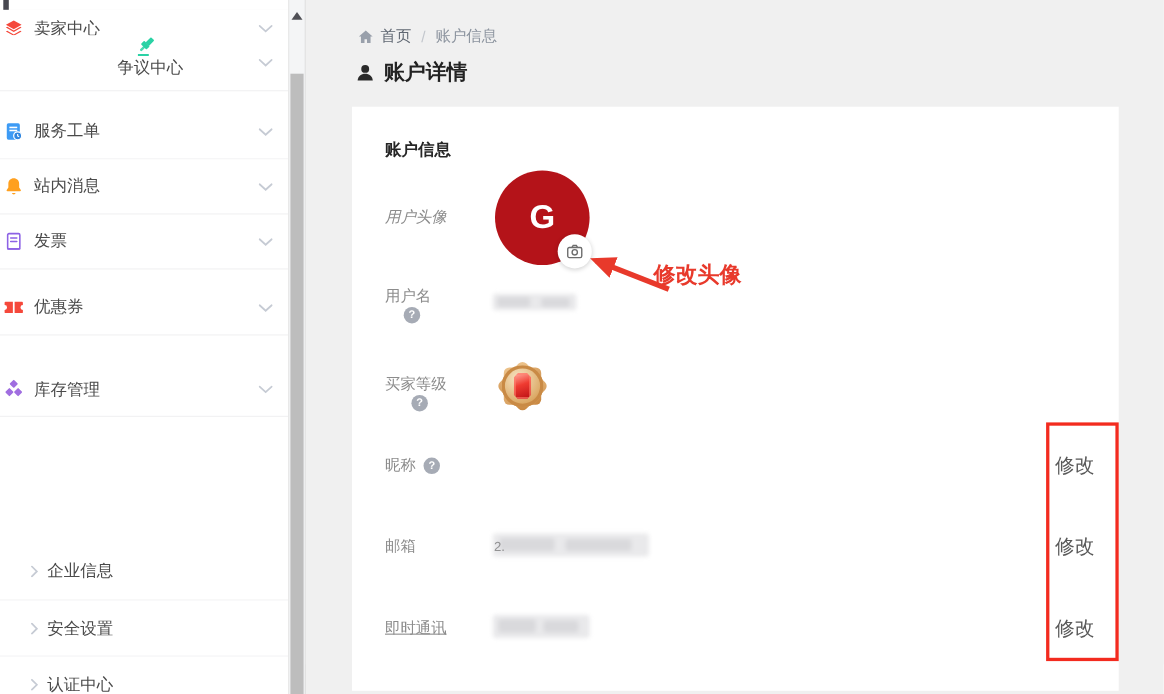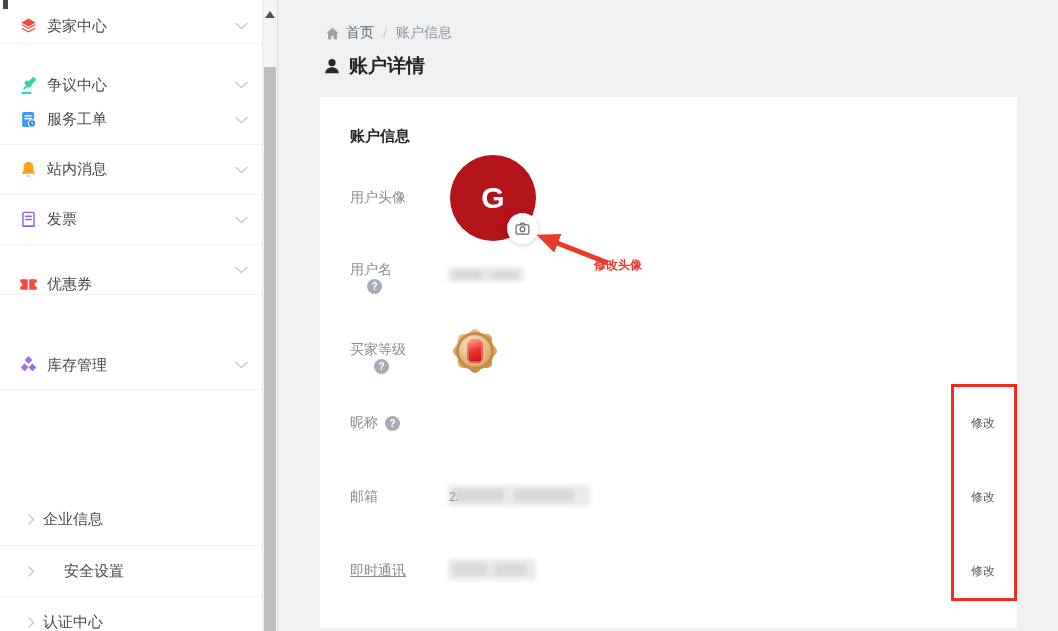--- a/index.html
+++ b/index.html
@@ -3,21 +3,21 @@
 <meta charset="utf-8">
 <style>
   html,body{margin:0;padding:0;}
   .screen{position:relative;width:1058px;height:631px;overflow:hidden;background:#f0f0f0;
           font-family:"Liberation Sans",sans-serif;-webkit-font-smoothing:antialiased;}
 
   
   .sidebar{position:absolute;left:0;top:0;width:262px;height:631px;background:#fff;}
   .top-sliver{position:absolute;left:0;top:0;right:0;height:9px;background:#fff;border-bottom:1px solid #ececec;}
   .sliver-mark{position:absolute;left:3px;top:0;width:5px;height:9px;background:#474750;}
-  .nav-item{position:absolute;left:0;right:0;display:flex;align-items:center;padding-left:18px;
+  .nav-item{position:absolute;left:0;right:0;display:flex;align-items:center;padding-left:2px;
             border-bottom:1px solid #f1f1f2;box-sizing:border-box;cursor:pointer;background:#fff;}
   .nav-icon{width:20px;height:20px;display:flex;align-items:center;justify-content:center;flex:none;}
   .nav-label{margin-left:9px;font-size:15px;color:#4a4a4a;white-space:nowrap;}
   .nav-chevron{position:absolute;right:14px;top:50%;margin-top:-4px;line-height:0;}
   .nav-item.active{background:linear-gradient(90deg,#e23e27,#ef5339);border-bottom:none;}
   .nav-item.active .nav-label{color:#fff;}
   .sub-item{position:absolute;left:0;right:0;display:flex;align-items:center;padding-left:28px;
             border-bottom:1px solid #f1f1f2;box-sizing:border-box;cursor:pointer;background:#fff;}
   .sub-chevron{line-height:0;margin-right:8px;}
   .sub-label{font-size:15px;color:#4a4a4a;}
@@ -50,40 +50,40 @@
         font-weight:bold;display:inline-flex;align-items:center;justify-content:center;
         margin-left:7px;cursor:pointer;flex:none;}
 
   .avatar{position:absolute;left:130px;top:58px;width:86px;height:86px;border-radius:50%;
           background:#b41319;display:flex;align-items:center;justify-content:center;cursor:pointer;}
   .avatar span{color:#fff;font-size:30px;font-weight:bold;}
   .camera-btn{position:absolute;left:187px;top:116px;width:31px;height:31px;border-radius:50%;
               background:#fff;box-shadow:0 1px 5px rgba(0,0,0,.2);display:flex;align-items:center;
               justify-content:center;cursor:pointer;}
   .avatar-arrow{position:absolute;left:208px;top:126px;pointer-events:none;}
-  .avatar-note{position:absolute;left:274px;top:160px;font-size:12px;font-weight:600;color:#e8392b;}
+  .avatar-note{position:absolute;left:274px;top:139px;font-size:20px;font-weight:600;color:#e8392b;}
 
   .blur-val{position:absolute;background:#e9e9eb;border-radius:3px;filter:blur(2px);}
   .blur-val .patch{position:absolute;background:#d9d9dc;border-radius:3px;}
   .mark-2{position:absolute;font-size:12px;color:#666;opacity:.65;}
 
   .badge{position:absolute;left:130px;top:229px;width:50px;height:50px;}
   .badge .sq{position:absolute;left:8px;top:8px;width:34px;height:34px;border-radius:5px;
              background:linear-gradient(135deg,#eec58e,#c8863f);}
   .badge .sq2{transform:rotate(45deg);}
   .badge .ring{position:absolute;left:6px;top:6px;width:38px;height:38px;border-radius:50%;
                background:radial-gradient(circle at 40% 32%,#f7e6c6,#d9a35c 72%);
                box-shadow:inset 0 0 0 3px #c98a45;}
   .badge .gem{position:absolute;left:17px;top:13px;width:16px;height:24px;
               background:linear-gradient(160deg,#ff9d8f 8%,#ef3b31 45%,#c01417 92%);
               clip-path:polygon(25% 0,75% 0,100% 18%,100% 82%,75% 100%,25% 100%,0 82%,0 18%);
               box-shadow:inset 0 0 0 2px rgba(255,130,110,.6);}
 
   .modify{position:absolute;right:22px;height:20px;display:flex;align-items:center;
-          font-size:12px;color:#595959;cursor:pointer;}
+          font-size:18px;color:#595959;cursor:pointer;}
   .annotation-rect{position:absolute;left:631px;top:287px;width:66px;height:217px;
                    border:3px solid #f32b1f;box-sizing:border-box;pointer-events:none;}
 </style>
 </head>
 <body>
 
 <div class="screen">
 
   <aside class="sidebar">
     <div class="top-sliver">
@@ -99,21 +99,21 @@
         </svg>
       </span>
       <span class="nav-label">卖家中心</span>
       <span class="nav-chevron">
         <svg width="13" height="8" viewBox="0 0 13 8">
             <path d="M1 1.5l5.5 5 5.5-5" stroke="#c6cbd4" stroke-width="1.6" fill="none" stroke-linecap="round"></path>
           </svg>
       </span>
     </div>
 
-    <div class="nav-item" style="top:60px;height:51px;">
+    <div class="nav-item" style="top:32px;height:51px;flex-direction:column;">
       <span class="nav-icon">
         <svg viewBox="0 0 24 24" width="19" height="19" fill="#2bd2a5">
           <rect x="14" y="1.5" width="5.5" height="9" rx="1" transform="rotate(45 16.7 6)"></rect>
           <rect x="7" y="7.5" width="9" height="5.5" rx="1" transform="rotate(45 11.5 10.2)"></rect>
           <rect x="4.5" y="12" width="9" height="2.8" rx="1.4" transform="rotate(-45 9 13.4)" opacity=".85"></rect>
           <path d="M3 20.2h12.5v2.3H3z"></path>
         </svg>
       </span>
       <span class="nav-label">争议中心</span>
       <span class="nav-chevron">
@@ -165,37 +165,37 @@
         </svg>
       </span>
       <span class="nav-label">站内消息</span>
       <span class="nav-chevron">
         <svg width="13" height="8" viewBox="0 0 13 8">
             <path d="M1 1.5l5.5 5 5.5-5" stroke="#c6cbd4" stroke-width="1.6" fill="none" stroke-linecap="round"></path>
           </svg>
       </span>
     </div>
 
-    <div class="nav-item" style="top:245px;height:50px;align-items:flex-end;">
+    <div class="nav-item" style="top:255px;height:50px;">
       <span class="nav-icon">
         <svg viewBox="0 0 24 24" width="19" height="19" fill="#f5483b">
           <path d="M2.5 5.5H11v13H2.5a1 1 0 0 1-1-1v-2.7a2.3 2.3 0 0 0 0-5.6V6.5a1 1 0 0 1 1-1z"></path>
           <path d="M13 5.5h8.5a1 1 0 0 1 1 1v2.7a2.3 2.3 0 0 0 0 5.6v2.7a1 1 0 0 1-1 1H13z"></path>
         </svg>
       </span>
       <span class="nav-label">优惠券</span>
       <span class="nav-chevron">
         <svg width="13" height="8" viewBox="0 0 13 8">
             <path d="M1 1.5l5.5 5 5.5-5" stroke="#c6cbd4" stroke-width="1.6" fill="none" stroke-linecap="round"></path>
           </svg>
       </span>
     </div>
 
 
-    <div class="nav-item" style="top:341px;height:49px;">
+    <div class="nav-item" style="top:330px;height:49px;">
       <span class="nav-icon">
         <svg viewBox="0 0 24 24" width="19" height="19" fill="#a06ee0">
           <rect x="8.5" y="1.5" width="7" height="7" rx="1" transform="rotate(45 12 5)"></rect>
           <rect x="3.5" y="11" width="7" height="7" rx="1" transform="rotate(45 7 14.5)"></rect>
           <rect x="13.5" y="11" width="7" height="7" rx="1" transform="rotate(45 17 14.5)"></rect>
         </svg>
       </span>
       <span class="nav-label">库存管理</span>
       <span class="nav-chevron">
         <svg width="13" height="8" viewBox="0 0 13 8">
@@ -206,21 +206,21 @@
 
 
     <div class="sub-item" style="top:494px;height:52px;">
       <span class="sub-chevron">
         <svg width="7" height="11" viewBox="0 0 7 11">
             <path d="M1 1l4.5 4.5L1 10" stroke="#c6cbd4" stroke-width="1.6" fill="none" stroke-linecap="round"></path>
           </svg>
       </span>
       <span class="sub-label">企业信息</span>
     </div>
-    <div class="sub-item" style="top:546px;height:51px;gap:21px;">
+    <div class="sub-item" style="top:546px;height:51px;">
       <span class="sub-chevron">
         <svg width="7" height="11" viewBox="0 0 7 11">
             <path d="M1 1l4.5 4.5L1 10" stroke="#c6cbd4" stroke-width="1.6" fill="none" stroke-linecap="round"></path>
           </svg>
       </span>
       <span class="sub-label">安全设置</span>
     </div>
     <div class="sub-item" style="top:597px;height:50px;border-bottom:none;">
       <span class="sub-chevron">
         <svg width="7" height="11" viewBox="0 0 7 11">
@@ -255,21 +255,21 @@
             <circle cx="12" cy="7.5" r="4.8"></circle>
             <path d="M2.8 21.5c.5-5 4.4-8 9.2-8s8.7 3 9.2 8z"></path>
           </svg>
       </span>
       <span>账户详情</span>
     </div>
 
     <div class="card">
       <div class="card-title">账户信息</div>
 
-      <div class="field-label" style="top:91px;">
+      <div class="field-label" style="top:91px;font-style:italic;">
         <span>用户头像</span>
       </div>
       <div class="avatar">
         <span>G</span>
       </div>
       <div class="camera-btn">
         <span style="line-height:0;">
           <svg width="17" height="17" viewBox="0 0 24 24" fill="none" stroke="#6d6d6d" stroke-width="1.8">
             <rect x="3" y="7" width="18" height="13" rx="2"></rect>
             <path d="M8.5 7l1.5-2.5h4L15.5 7"></path>

